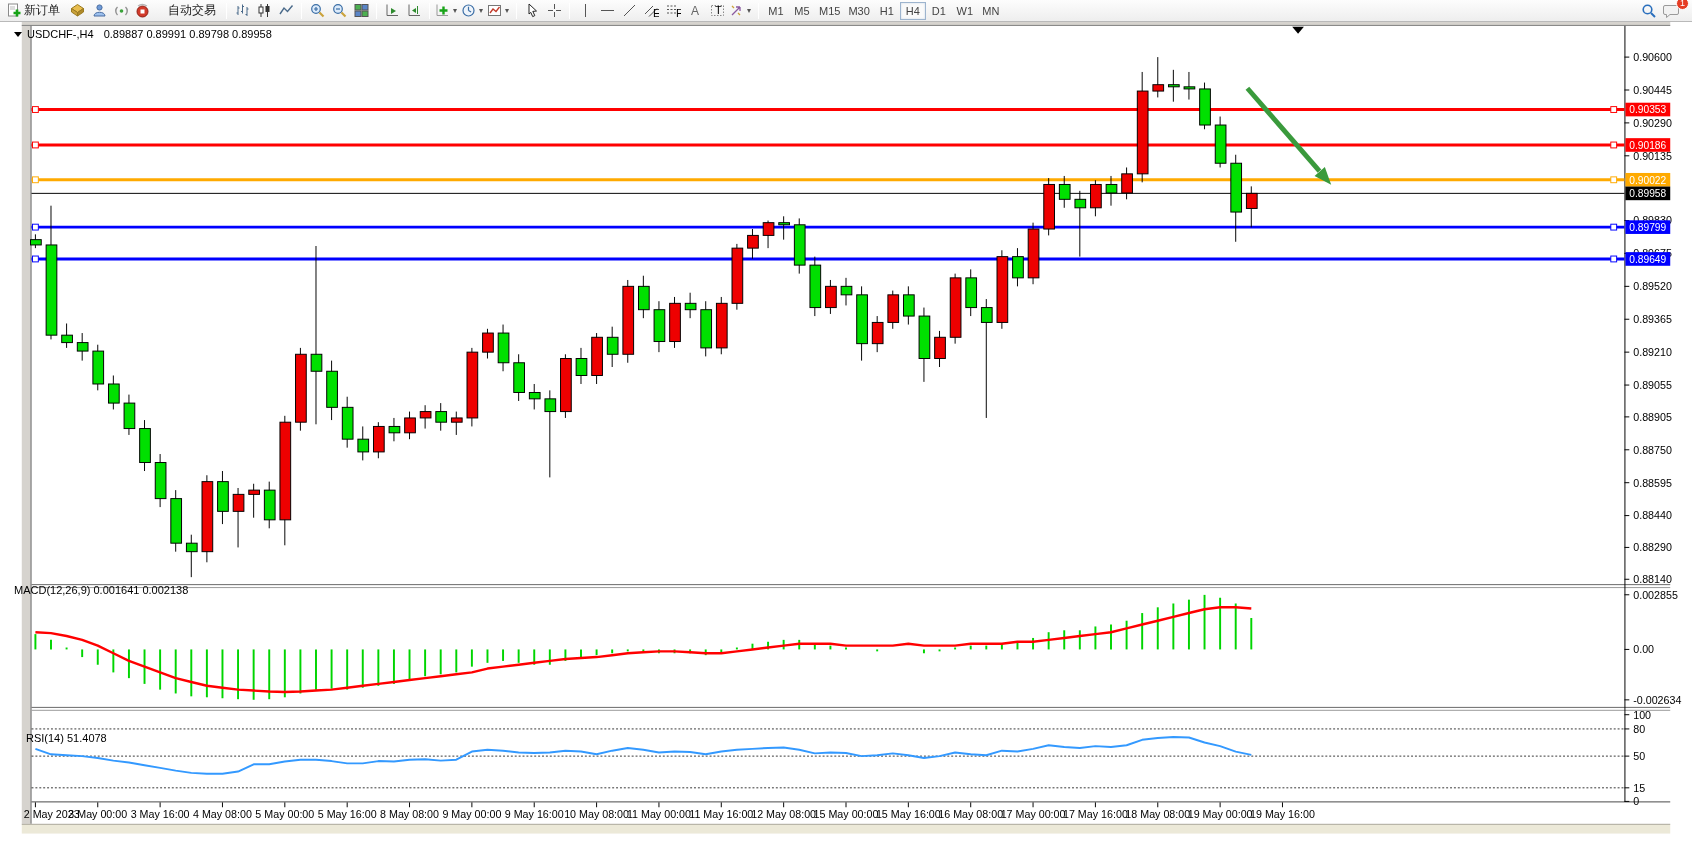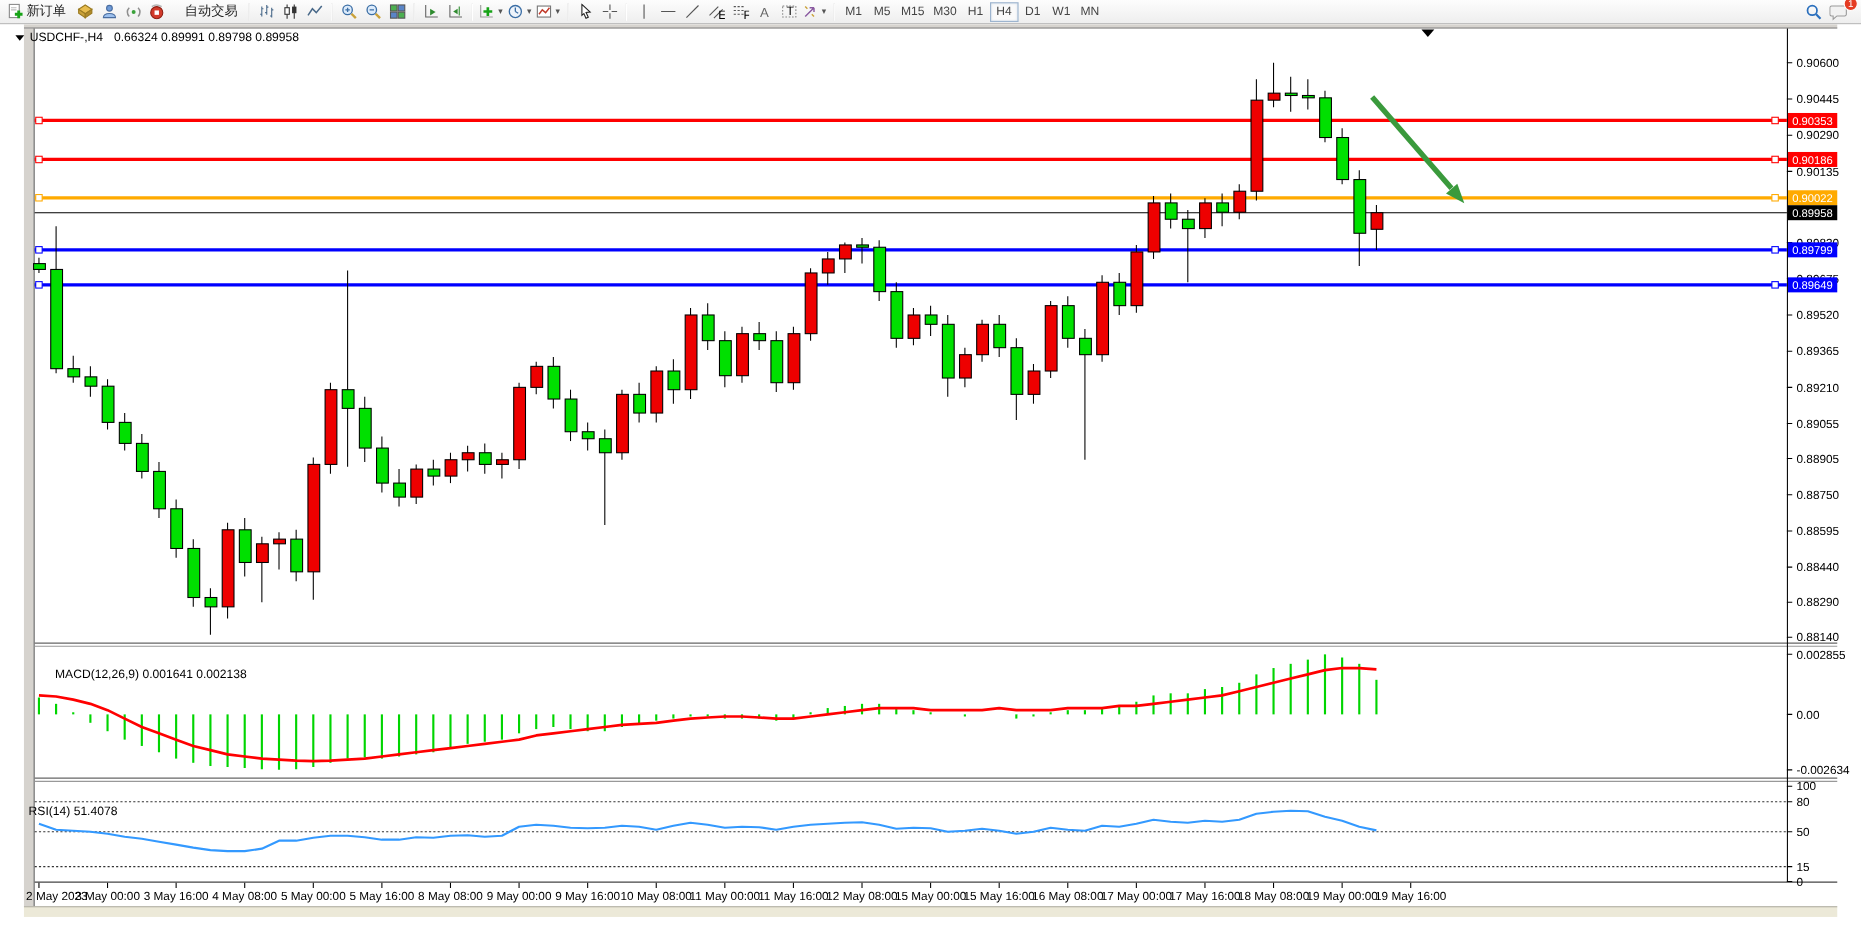--- a/index.html
+++ b/index.html
@@ -24,21 +24,21 @@
     background:#e53c23; color:#fff; font-size:9px; display:flex; align-items:center; justify-content:center;
     padding:0 3px; border:1px solid #fff; }
   
   #chartwrap { position:absolute; top:22px; left:0; width:1692px; height:833px; }
   #chart-svg { position:absolute; top:0; left:0; display:block; }
   .overlay { position:absolute; font-size:11px; color:#000; white-space:nowrap; }
   #title-ov { top:6px; left:14px; display:flex; align-items:center;justify-content:flex-end; }
   #sym-tri { width:0; height:0; border-left:4px solid transparent; border-right:4px solid transparent;
     border-top:5px solid #000; margin-right:5px; }
   #title-ov .gap { width:10px; }
-  #macd-ov { top:585px; left:14px;margin-left:36px; }
+  #macd-ov { top:562px; left:14px; }
   #rsi-ov { top:710px; left:26px; }
   svg text { font-family:"Liberation Sans", sans-serif; font-size:11px; fill:#000; }
   svg text.tag { fill:#fff; font-size:10.5px; }
 </style>
 </head>
 <body>
 
 <div id="toolbar">
   <button class="tb" style="min-width:auto;padding:0 2px;">
     <span>
@@ -690,21 +690,21 @@
         <polygon points="1344,189 1326.911044813382,180.00179958937562 1337.4801174990816,170.8205849331114" fill="#3a9a3c"></polygon>
       </g>
       <g>
         <polygon points="1304,27 1316,27 1310,34" fill="#000"></polygon>
       </g>
     </svg>
   <div class="overlay" id="title-ov">
     <span id="sym-tri"></span>
     <span>USDCHF-,H4</span>
     <span class="gap"></span>
-    <span>0.66324 0.89991 0.89798 0.89958</span>
+    <span>0.89887 0.89991 0.89798 0.89958</span>
   </div>
   <div class="overlay" id="macd-ov">
     <span>MACD(12,26,9)</span>&nbsp;<span>0.001641 0.002138</span>
   </div>
   <div class="overlay" id="rsi-ov">
     <span>RSI(14)</span>&nbsp;<span>51.4078</span>
   </div>
 </div>
 
 </body></html>

